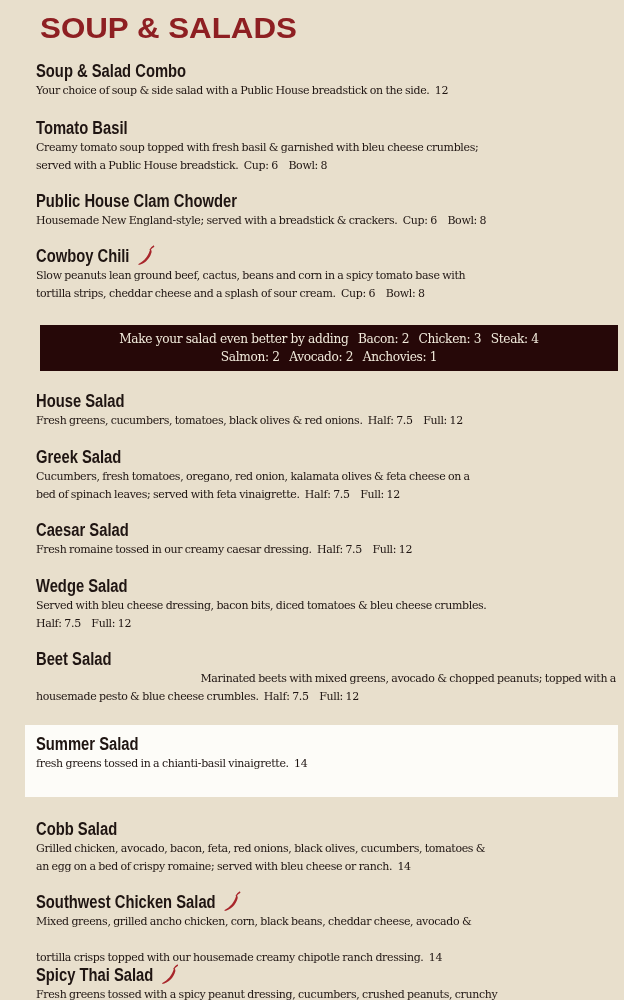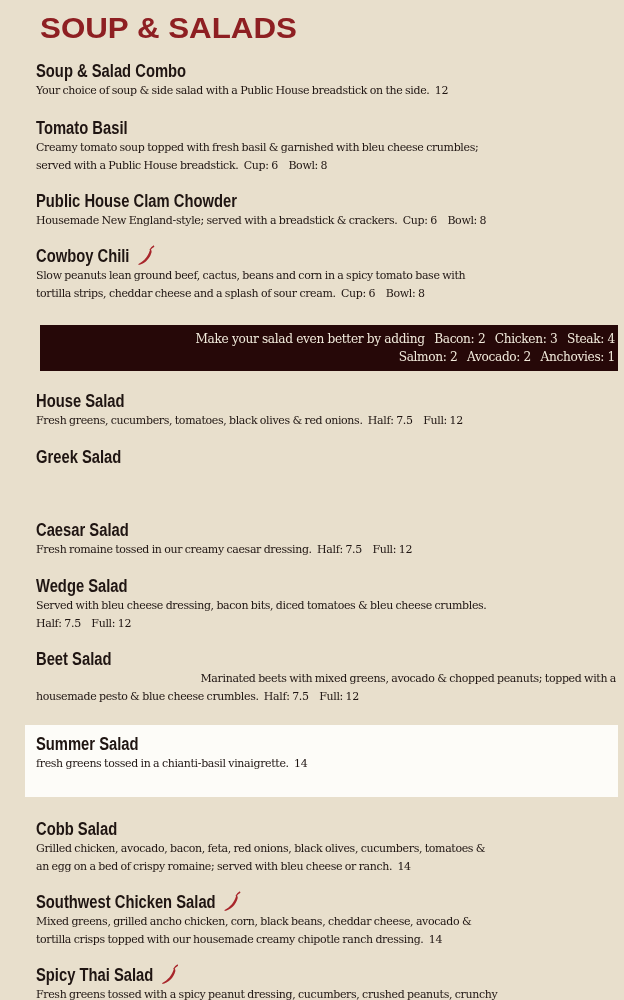--- a/index.html
+++ b/index.html
@@ -26,21 +26,21 @@
     .item-name .nm { display: inline-block; }
     .item-desc {
       font-family: "DejaVu Serif", serif; font-size: 11px; line-height: 18px;
       color: #1f1512; letter-spacing: -0.35px; word-spacing: -0.5px;
     }
     .pepper { display: inline-block; width: 26px; height: 22px; margin-left: 8px; }
     .banner {
       position: absolute; left: 40px; top: 325px; width: 578px; height: 46px;
       background: #260808; color: #f1eadb;
       font-family: "DejaVu Serif", serif; font-size: 12.2px; line-height: 18px;
-      text-align: right; padding-top: 5px; box-sizing: border-box;
+      text-align: center; padding-top: 5px; box-sizing: border-box;
       letter-spacing: -0.35px;
     }
     .banner span { margin: 0 3px; }
     .highlight-box {
       position: absolute; left: 25px; top: 725px; width: 593px; height: 72px;
       background: #fdfcf8;
     }
   </style>
 </head>
 <body>
@@ -111,20 +111,24 @@
     </div>
   <div class="item-desc">
       <div style="white-space: pre;">Fresh greens, cucumbers, tomatoes, black olives &amp; red onions.  Half: 7.5    Full: 12</div>
     </div>
 </div>
 
 <div class="item" style="top:446px">
   <div class="item-name">
       <span class="nm">Greek Salad</span>
     </div>
+  <div class="item-desc">
+    <div style="white-space: pre;">Cucumbers, fresh tomatoes, oregano, red onion, kalamata olives &amp; feta cheese on a</div>
+    <div style="white-space: pre;">bed of spinach leaves; served with feta vinaigrette.  Half: 7.5    Full: 12</div>
+  </div>
 </div>
 
 <div class="item" style="top:519px">
   <div class="item-name">
       <span class="nm">Caesar Salad</span>
     </div>
   <div class="item-desc">
       <div style="white-space: pre;">Fresh romaine tossed in our creamy caesar dressing.  Half: 7.5    Full: 12</div>
     </div>
 </div>
@@ -171,21 +175,21 @@
 <div class="item" style="top:891px">
   <div class="item-name">
       <span class="nm">Southwest Chicken Salad</span>
     <svg class="pepper" viewBox="0 0 26 22">
         <path d="M3 20 C10 19 17 14 19 7 C19 5 18 4 17 5 C15 11 10 16 3 19 Z" fill="#a8262b"></path>
         <path d="M17 5 C18 3 20 2 22 1" stroke="#a8262b" stroke-width="1.6" fill="none"></path>
       </svg>
   </div>
   <div class="item-desc">
     <div style="white-space: pre;">Mixed greens, grilled ancho chicken, corn, black beans, cheddar cheese, avocado &amp;</div>
-    <div style="white-space: pre;">tortilla crisps topped with our housemade creamy chipotle ranch dressing.  14</div>
+    <div style="white-space: pre; margin-top: 18px;">tortilla crisps topped with our housemade creamy chipotle ranch dressing.  14</div>
   </div>
 </div>
 
 <div class="item" style="top:964px">
   <div class="item-name">
       <span class="nm">Spicy Thai Salad</span>
     <svg class="pepper" viewBox="0 0 26 22">
         <path d="M3 20 C10 19 17 14 19 7 C19 5 18 4 17 5 C15 11 10 16 3 19 Z" fill="#a8262b"></path>
         <path d="M17 5 C18 3 20 2 22 1" stroke="#a8262b" stroke-width="1.6" fill="none"></path>
       </svg>

